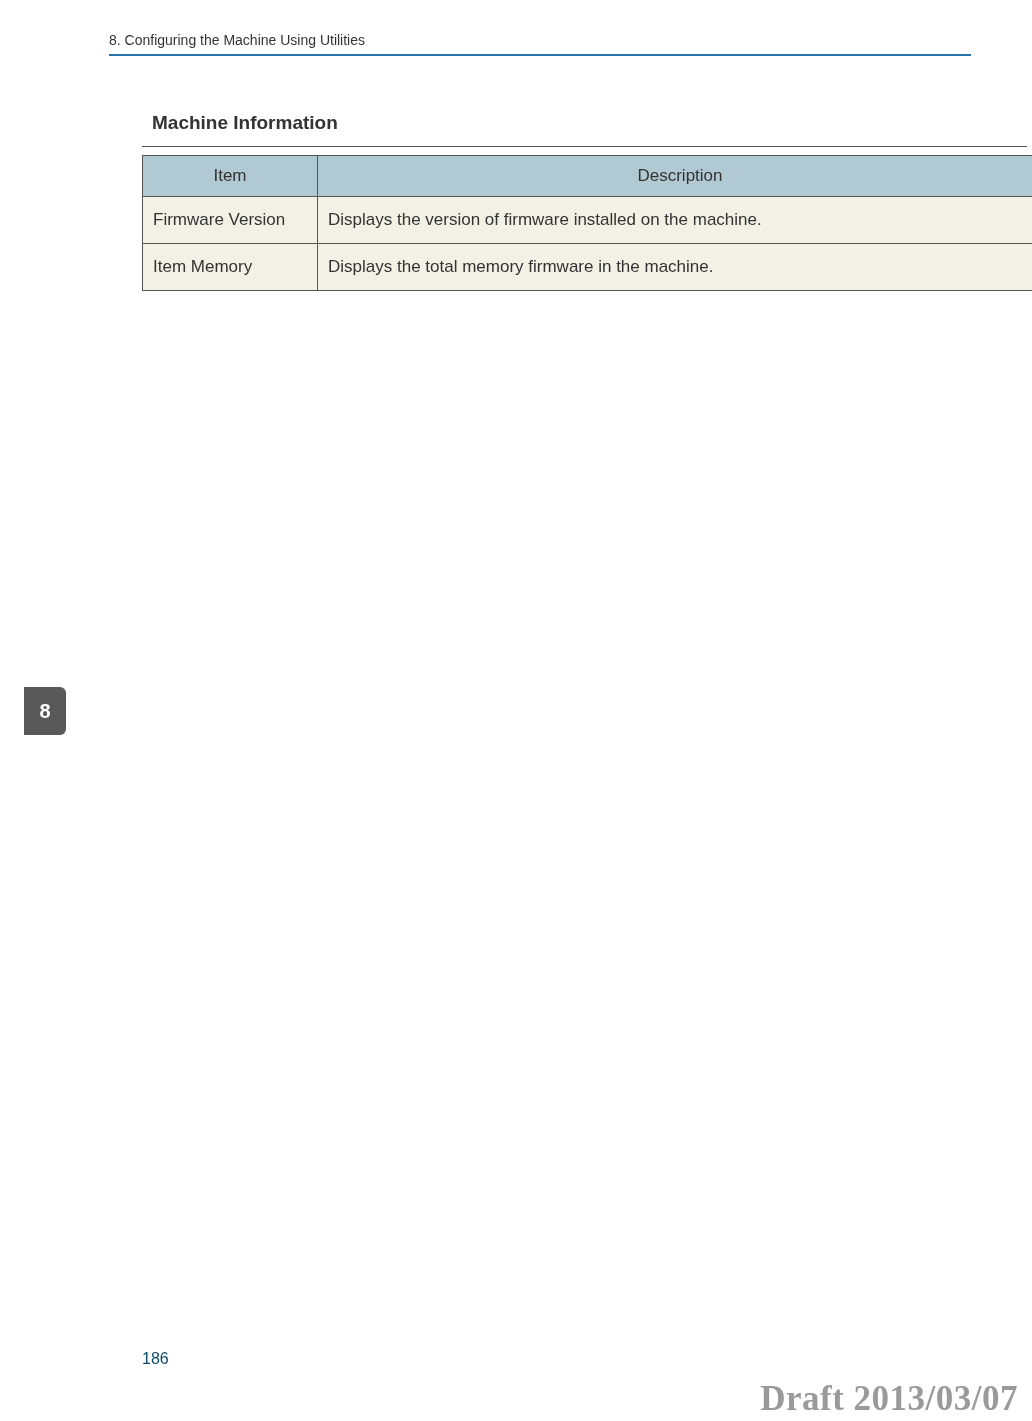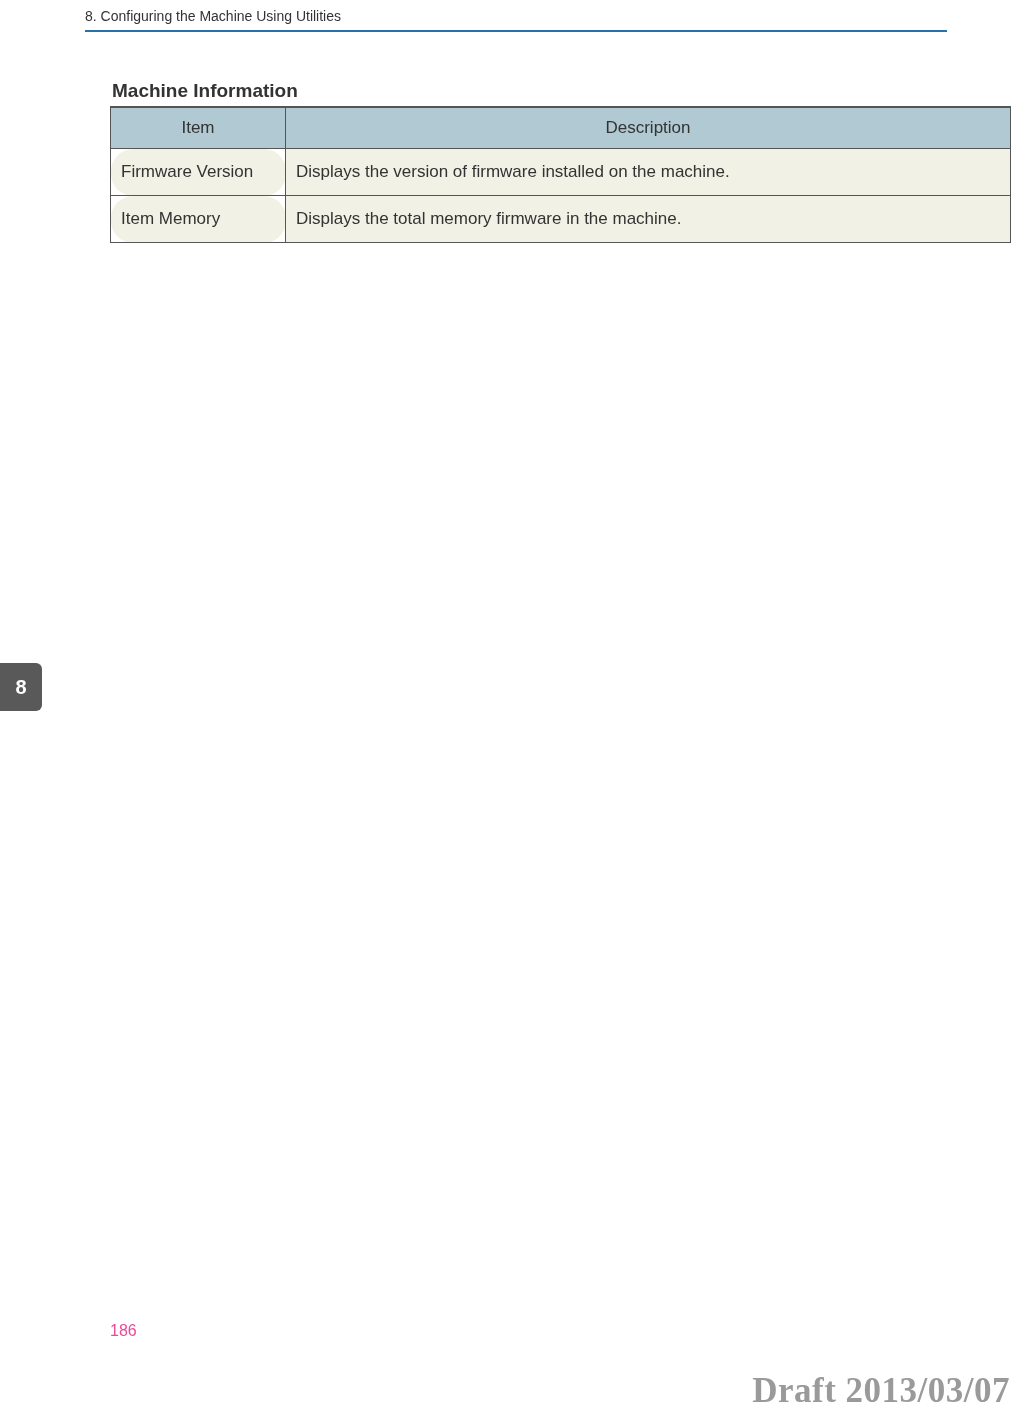--- a/index.html
+++ b/index.html
@@ -1,16 +1,16 @@
 <!DOCTYPE html>
 <html><head>
   <meta charset="utf-8">
   <style>
     * {
-      margin: 0;
+      margin: 8px;
       padding: 0;
       box-sizing: border-box;
     }
     body {
       width: 1032px;
       height: 1421px;
       font-family: "Helvetica Neue", Arial, sans-serif;
       background: #ffffff;
       position: relative;
       color: #333333;
@@ -69,48 +69,47 @@
     table.info-table td {
       background: #f1f1e5;
       border: 1px solid #555;
       font-size: 17px;
       color: #333;
       padding: 13px 10px;
       vertical-align: middle;
     }
     table.info-table td.cell-item {
       width: 175px;
-      border-radius: 22px;
     }
     .tab-marker {
       position: absolute;
       left: 0;
       top: 663px;
       width: 42px;
       height: 48px;
       background: #595959;
       color: #ffffff;
       font-size: 20px;
       font-weight: bold;
       display: flex;
       align-items: center;
       justify-content: center;
       border-top-right-radius: 6px;
       border-bottom-right-radius: 6px;
     }
     .footer {
       position: absolute;
-      bottom: 81px;
+      bottom: 53px;
       left: 110px;
       width: 822px;
       display: flex;
       justify-content: space-between;
       align-items: baseline;
       font-size: 16px;
-      color: #ec4899;
+      color: #0c4a6e;
       text-align: center;
     }
     .footer-right {
       font-size: 16px;
     }
     .draft-stamp {
       position: absolute;
       bottom: 10px;
       right: 22px;
       font-size: 35px;

